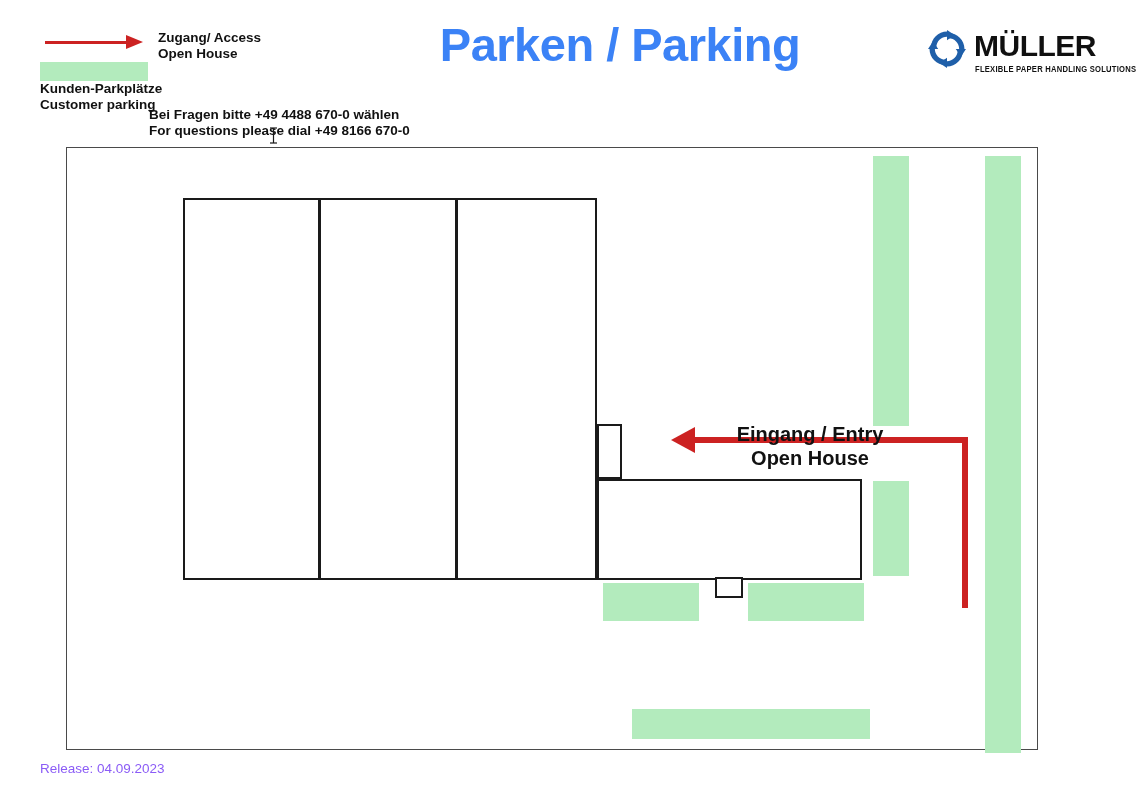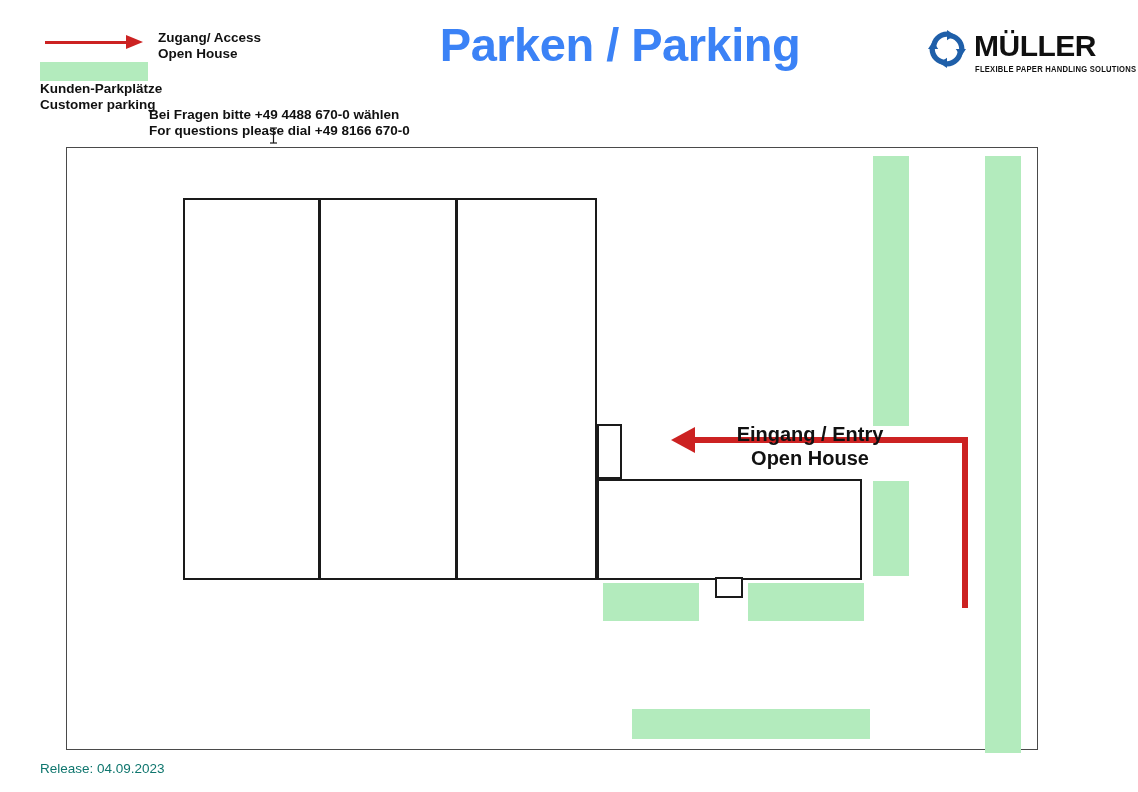--- a/index.html
+++ b/index.html
@@ -156,21 +156,21 @@
     white-space: nowrap;
   }
   .label-entry { left: 628px; top: 274px; text-align: center; width: 230px; }
   .label-gate  { left: 856px; top: 545px; text-align: left; width: 130px; }
 
   
   .release {
     position: absolute;
     left: 40px; top: 761px;
     font-size: 13.5px;
-    color: #0f766e;
+    color: #8b5cf6;
     white-space: nowrap;
   }
 
   
   .text-cursor {
     position: absolute;
     left: 268px; top: 127px;
     width: 11px; height: 17px;
     pointer-events: none;
   }

